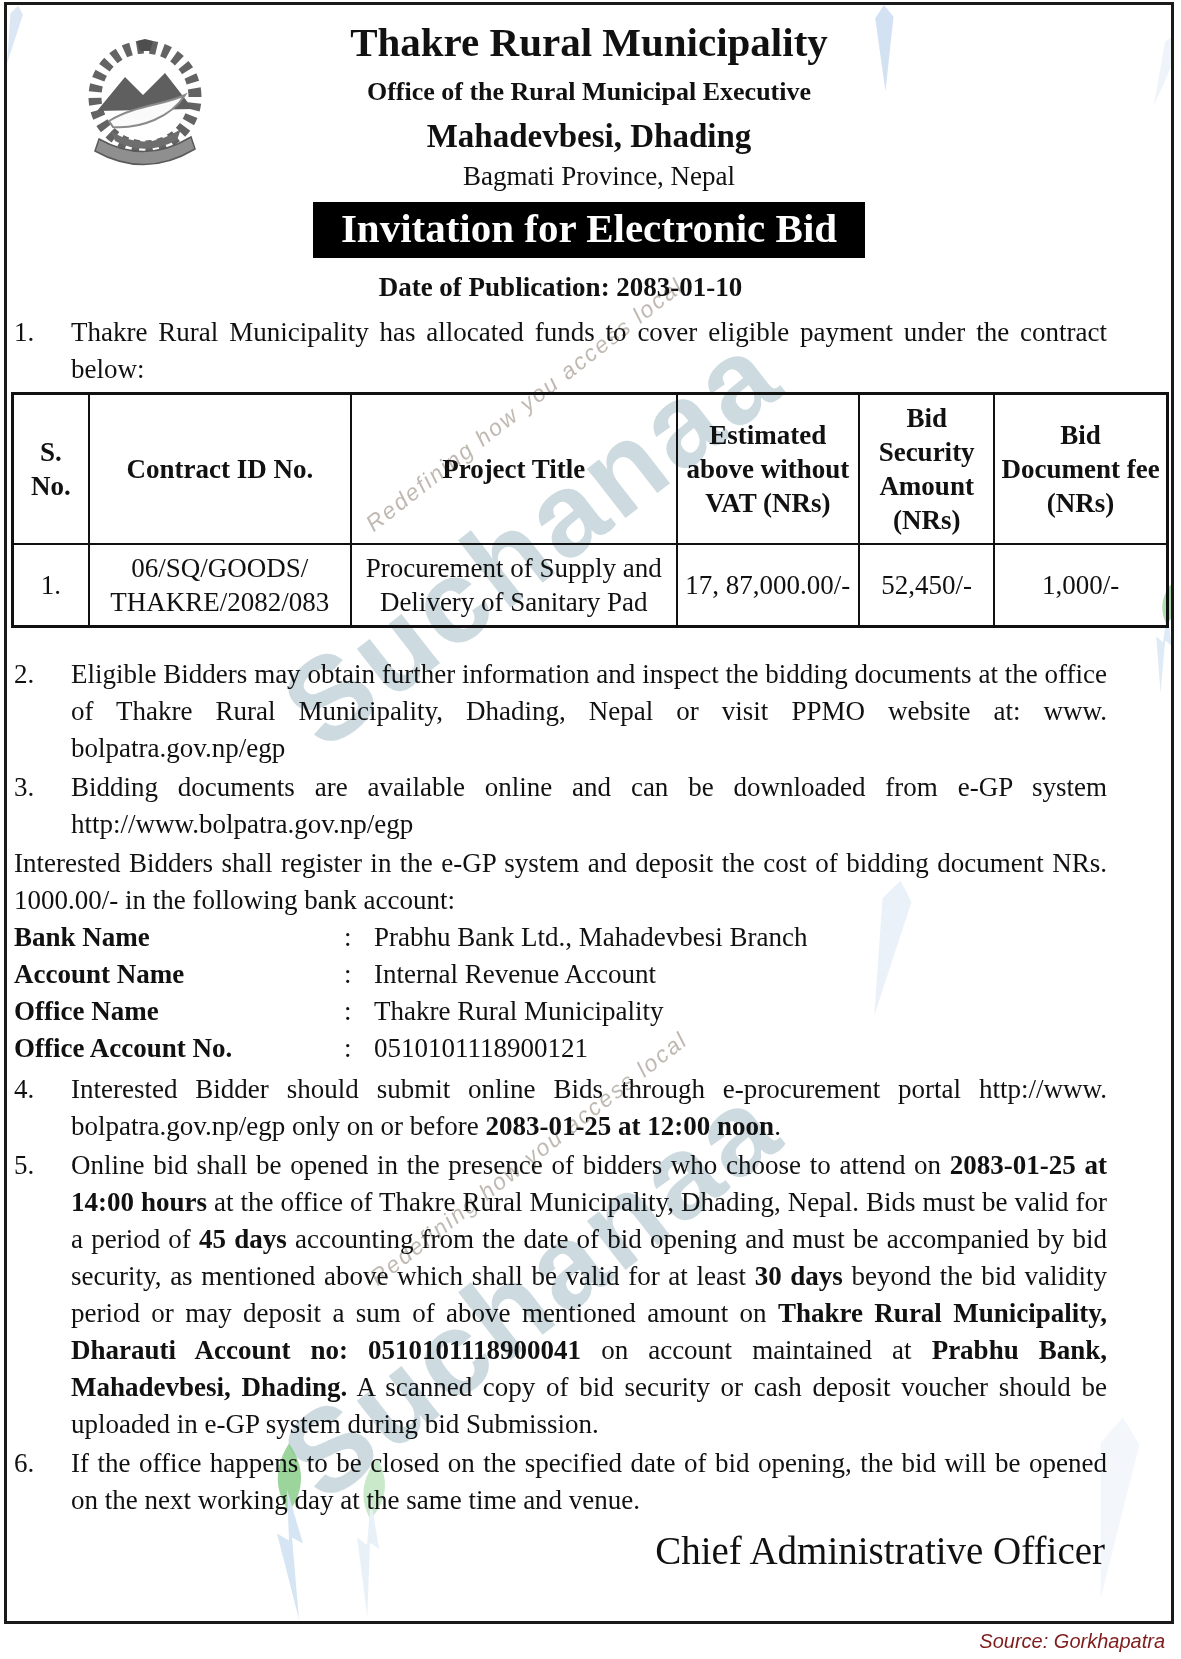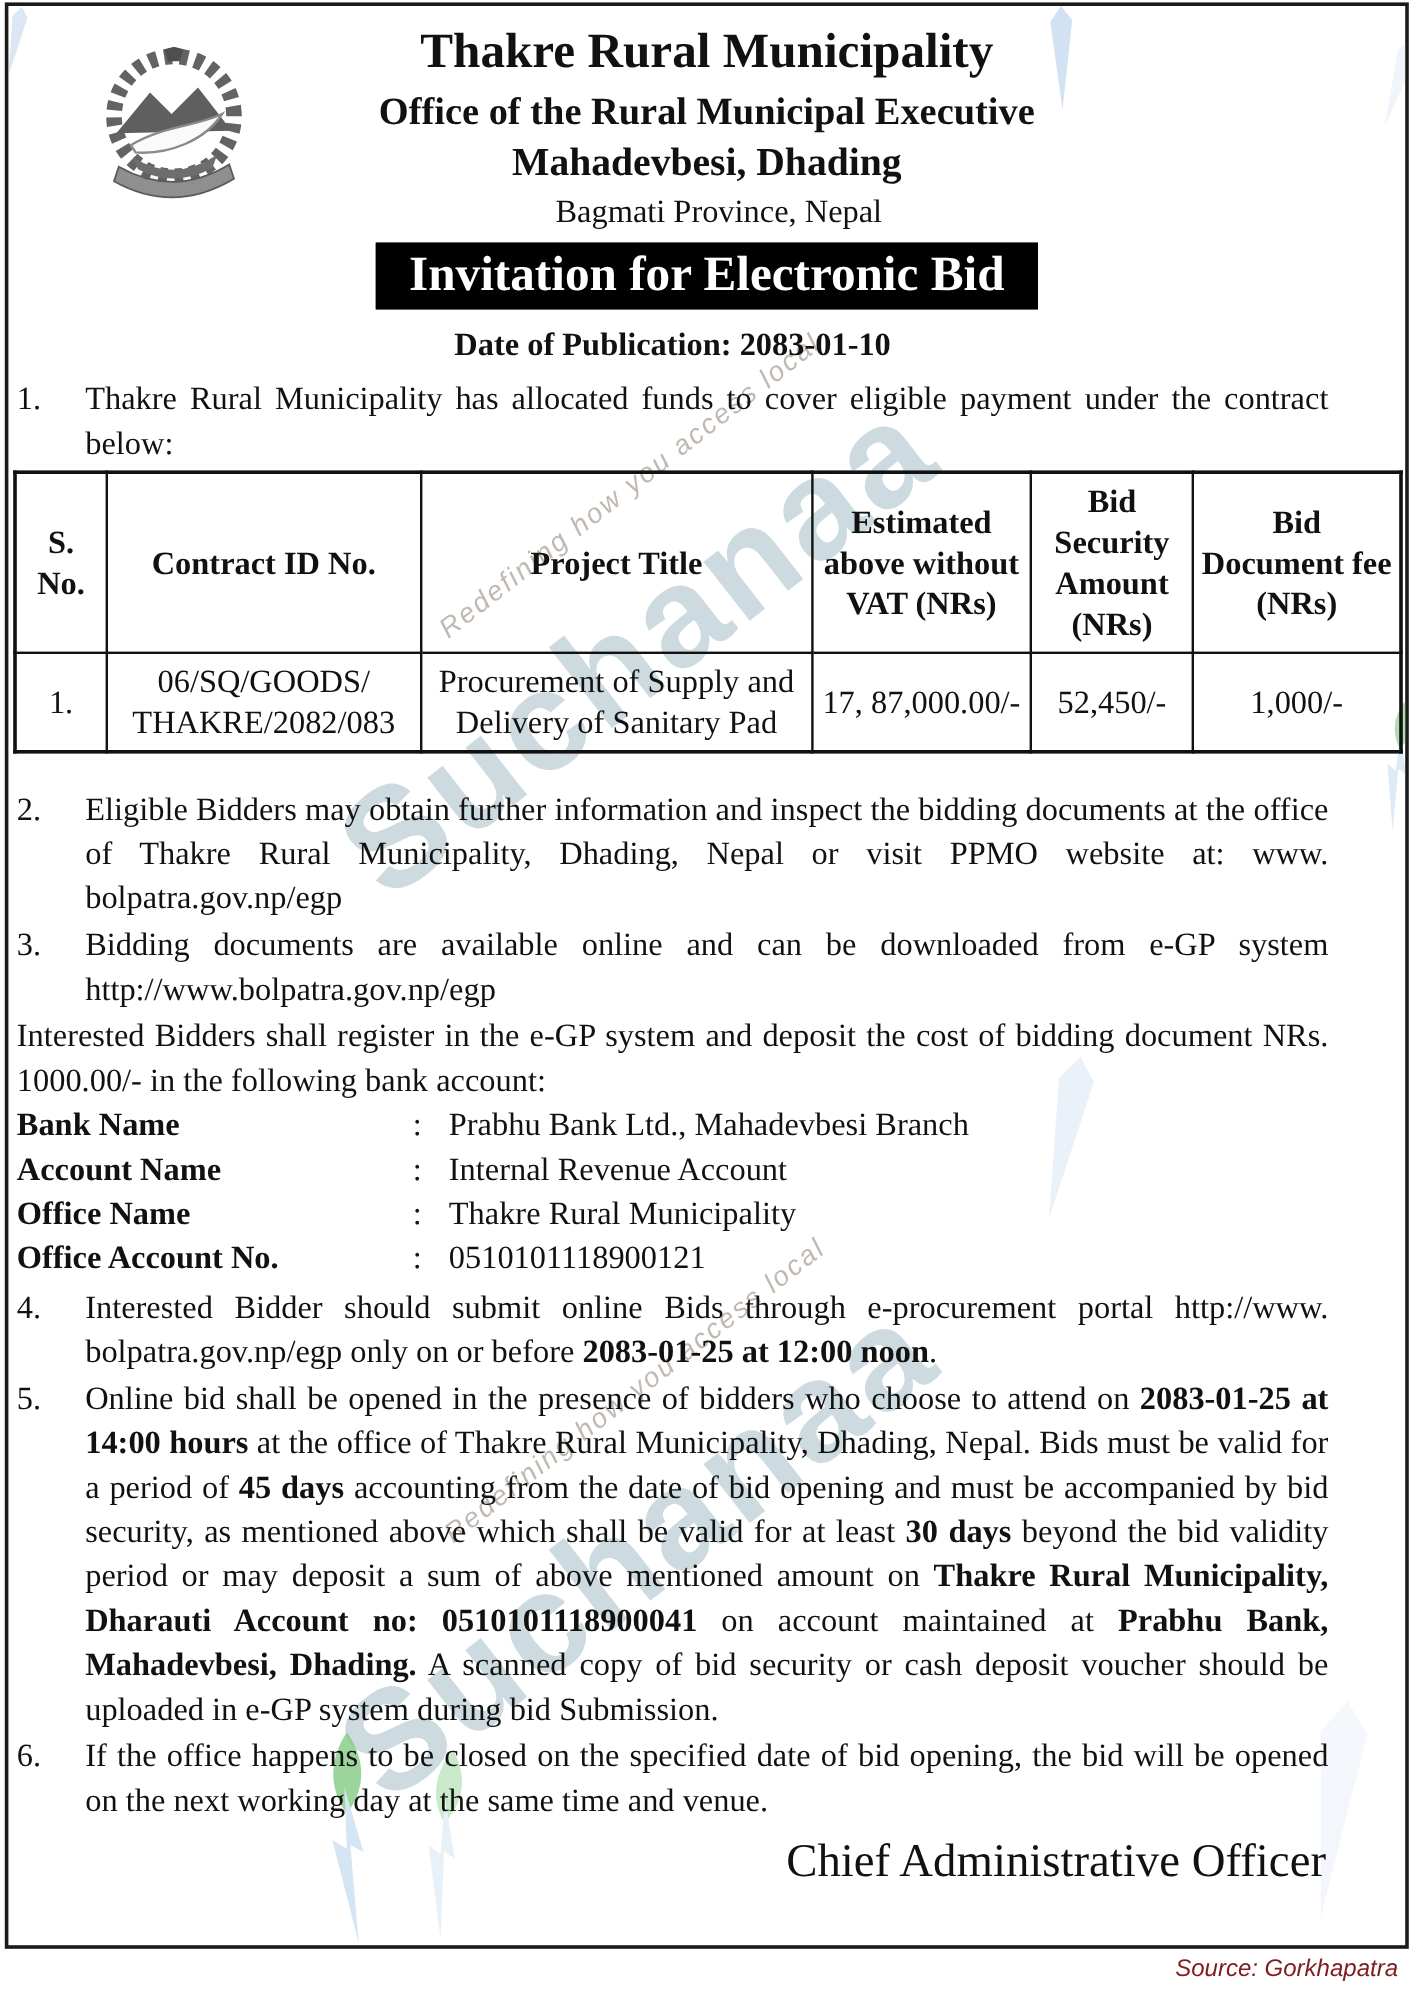--- a/index.html
+++ b/index.html
@@ -30,21 +30,21 @@
   }
   .mark { position:absolute; }
   .leaf { fill:#7cc87c; }
   .bolt { fill:#c9ddef; }
   .kite { fill:#ccdef0; }
 
   
   .head { position:relative; padding-top:14px; text-align:center; }
   .emblem { position:absolute; left:62px; top:34px; width:152px; height:132px; }
   .muni   { font-size:41px; font-weight:bold; line-height:46px; }
-  .office { font-size:32px; font-weight:bold; line-height:46px; margin-top:4px; }
+  .office { font-size:26px; font-weight:bold; line-height:46px; margin-top:4px; }
   .addr   { font-size:33px; font-weight:bold; line-height:42px; }
   .prov   { font-size:27px; line-height:34px; margin-top:2px;margin-left:20px; }
 
   .banner-row { text-align:center; margin-top:9px; }
   .banner {
     display:inline-block; background:#000; color:#ffffff; font-weight:bold;
     font-size:41px; line-height:46px; padding:3px 28px 7px 28px;
   }
   .pubdate { text-align:center; font-weight:bold; font-size:27px; line-height:32px; margin-top:11px; }
 

